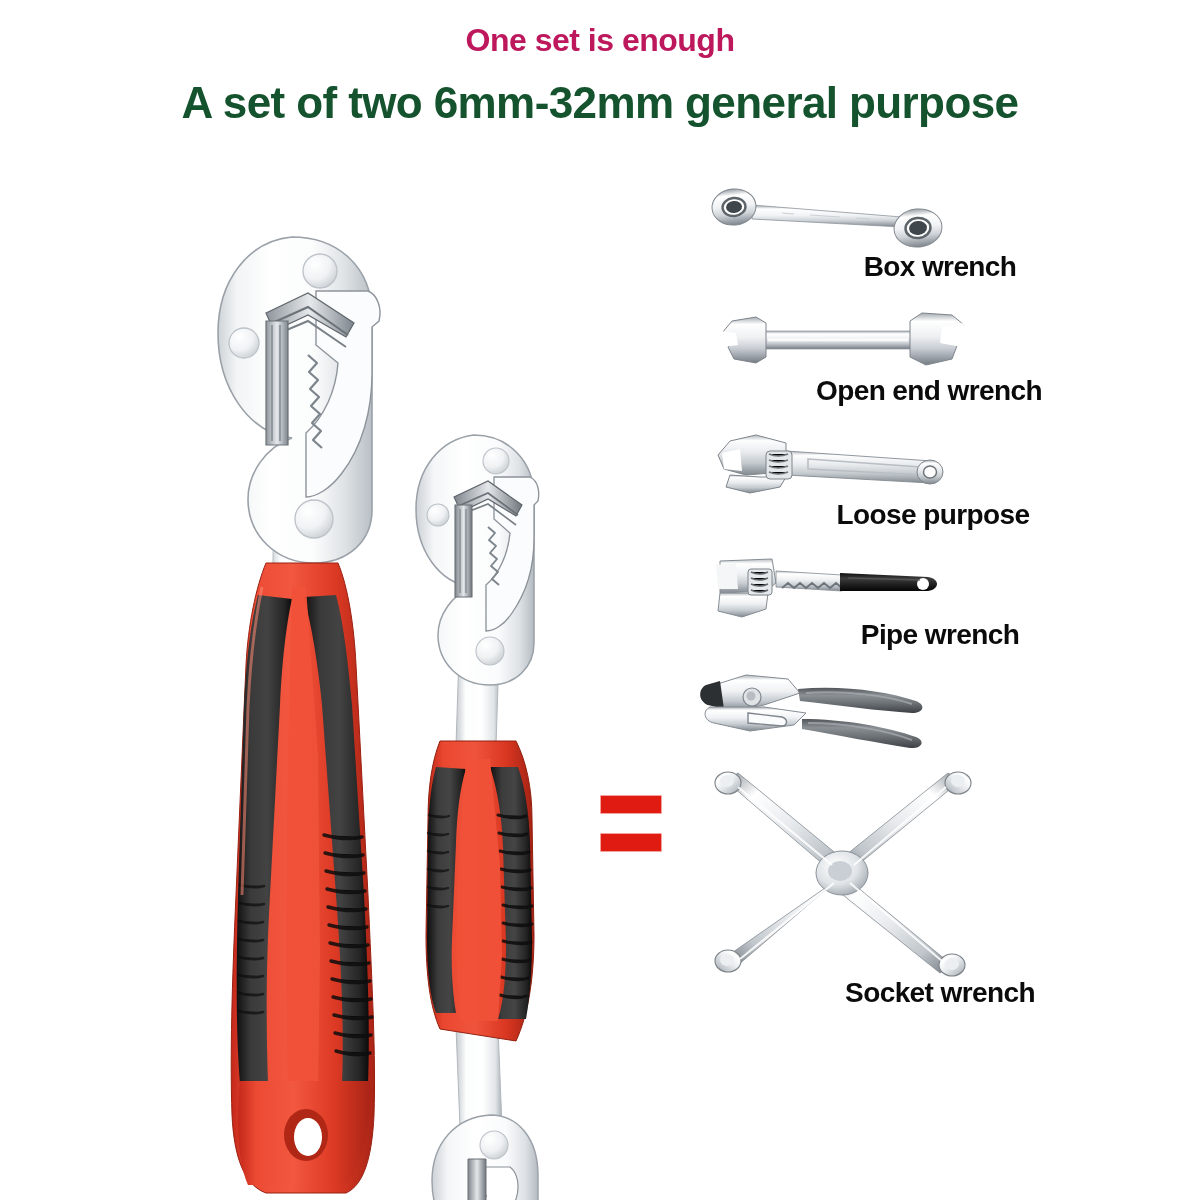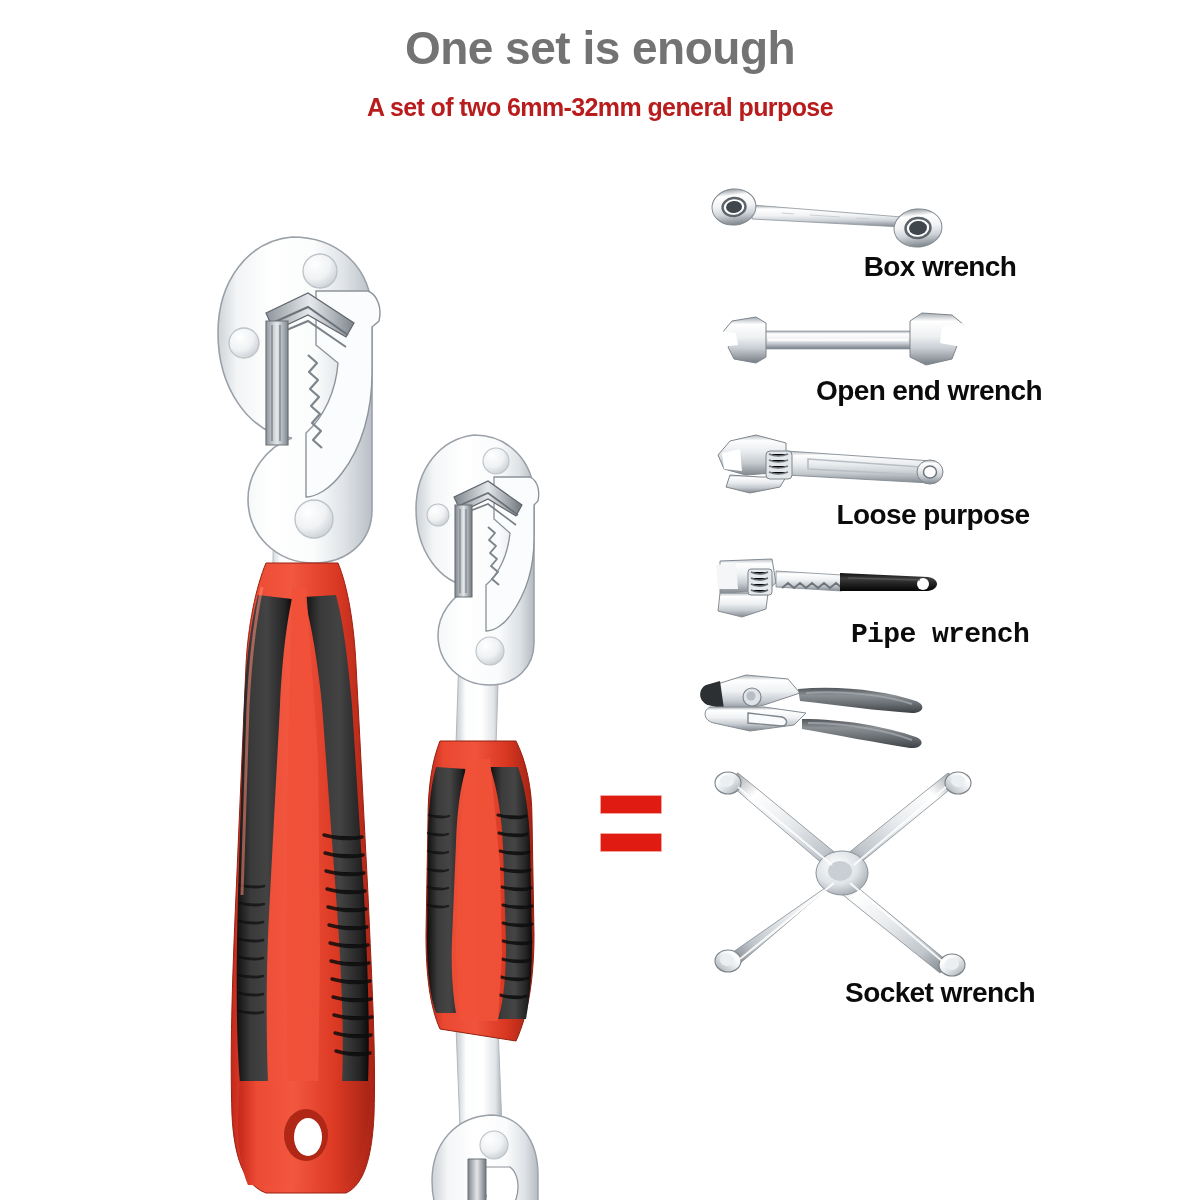--- a/index.html
+++ b/index.html
@@ -18,33 +18,33 @@
   }
 
   
   .headings {
     position: absolute;
     top: 0; left: 0; right: 0;
     text-align: center;
     padding-top: 24px;
   }
   .title {
-    font-size: 46px;
+    font-size: 32px;
     font-weight: bold;
     letter-spacing: -0.5px;
     line-height: 1.05;
-    color: #737373;
+    color: #be185d;
     margin: 0;
   }
   .subtitle {
-    font-size: 25px;
+    font-size: 44px;
     font-weight: bold;
     letter-spacing: -0.6px;
     line-height: 1.05;
-    color: #b91c1c;
+    color: #14532d;
     margin: 22px 0 0 0;
   }
 
   
   .stage {
     position: absolute;
     top: 160px;
     left: 0;
     width: 1200px;
     height: 1040px;
@@ -534,21 +534,21 @@
               <path d="M-11 -5 q 9 4 19 0"></path>
               <path d="M-11 1 q 9 4 19 0"></path>
               <path d="M-11 7 q 9 4 19 0"></path>
             </g>
           </g>
         </svg>
       </div>
       <div class="tool-label shift-left2">Loose purpose</div>
     </div>
 
-    <div class="tool-item" style="margin-top:18px;font-family:Liberation Mono, monospace;">
+    <div class="tool-item" style="margin-top:18px;">
       <div class="tool-art">
         <svg width="500" height="74" viewBox="0 0 500 74">
           <defs>
             <linearGradient id="pw" x1="0" y1="0" x2="0" y2="1">
               <stop offset="0%" stop-color="#b9bfc4"></stop>
               <stop offset="14%" stop-color="#ffffff"></stop>
               <stop offset="45%" stop-color="#edf0f2"></stop>
               <stop offset="72%" stop-color="#c6ccd1"></stop>
               <stop offset="100%" stop-color="#828990"></stop>
             </linearGradient>

